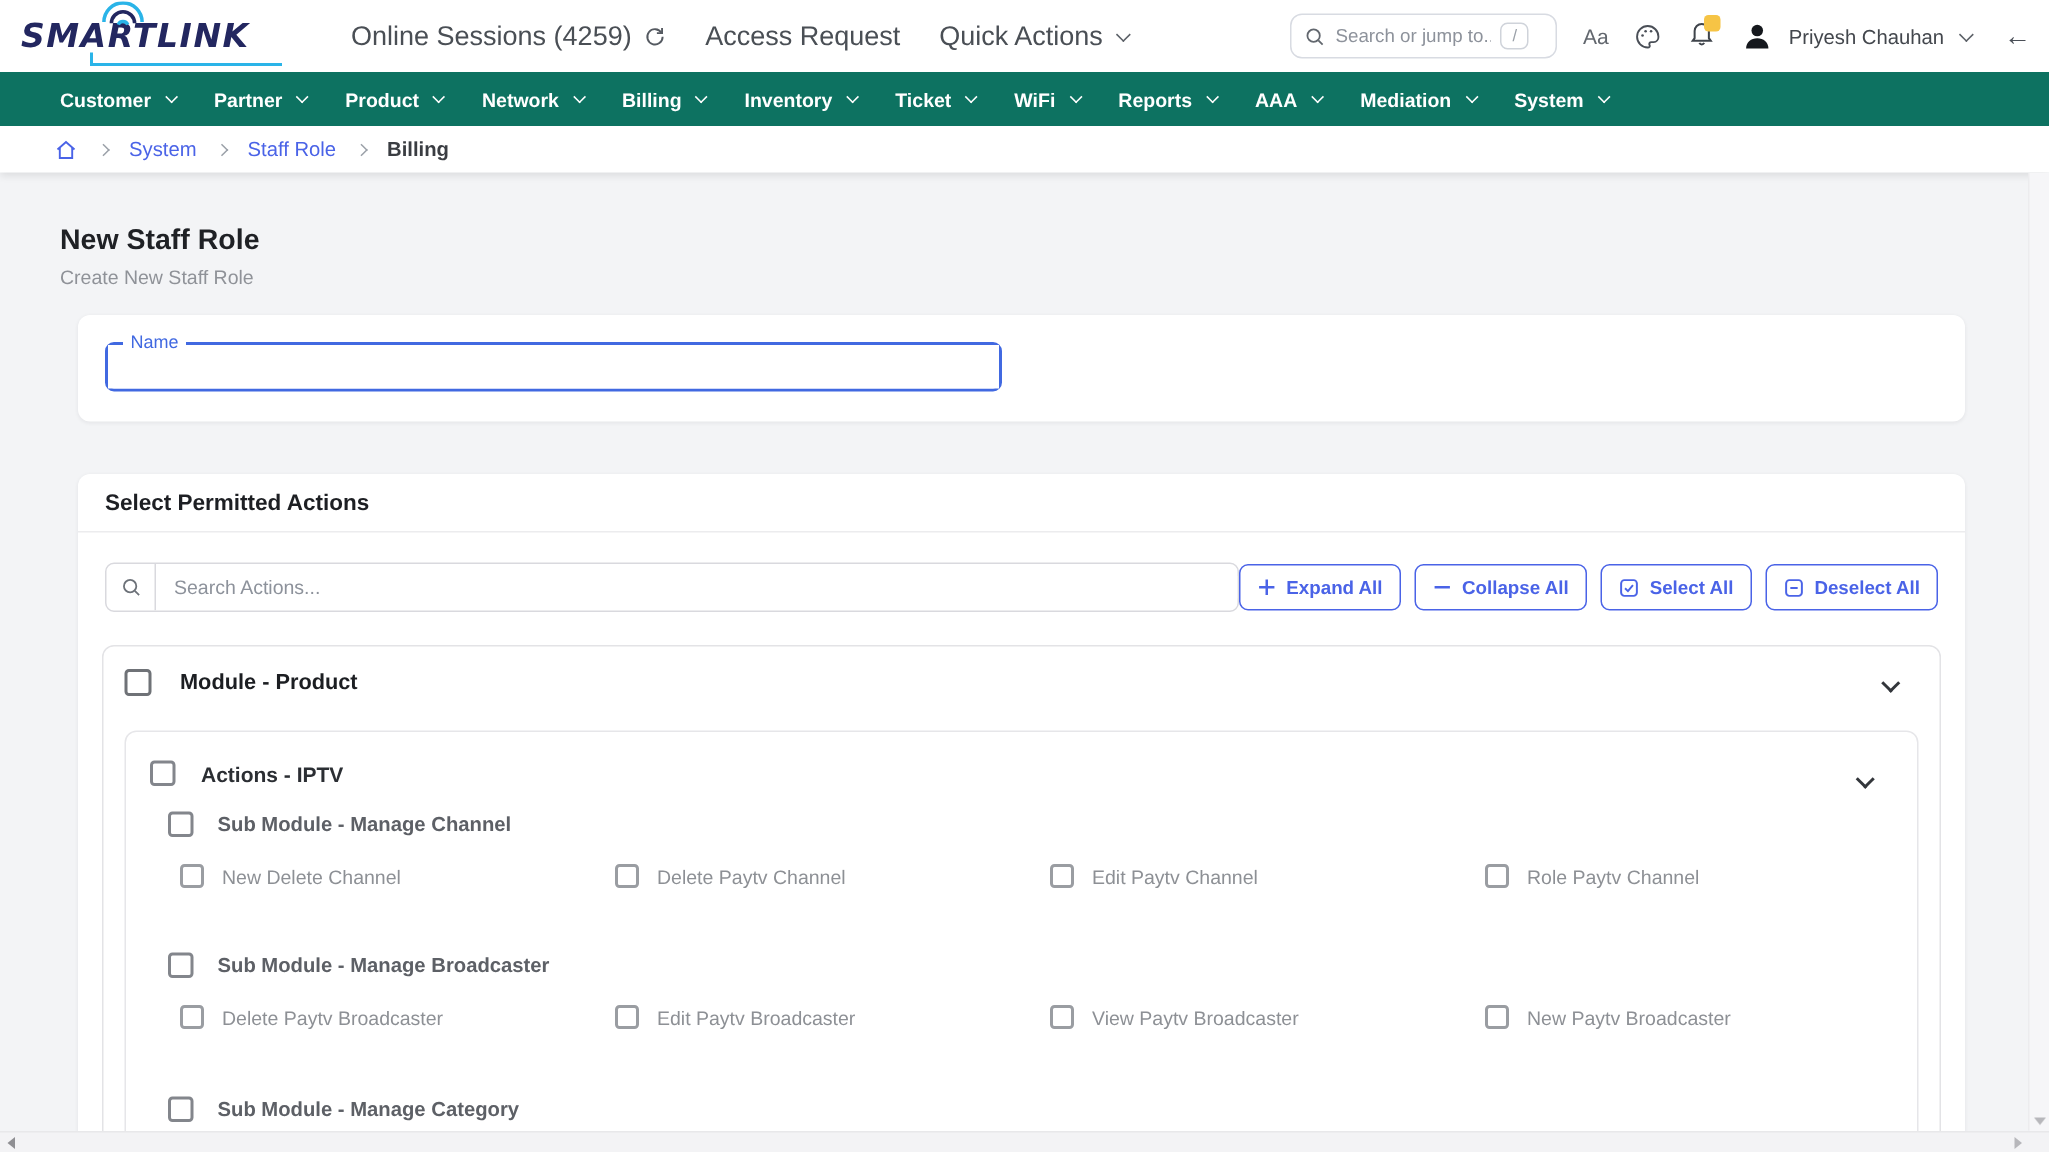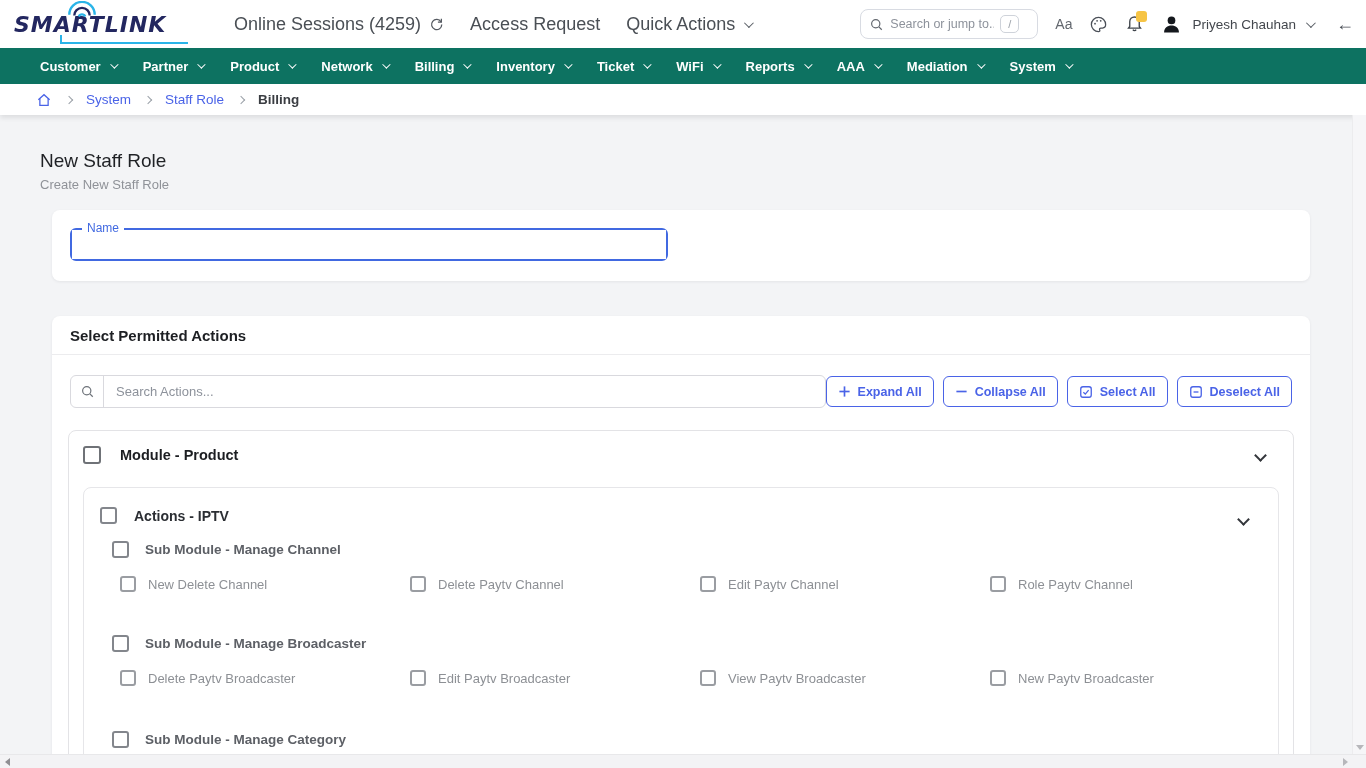--- a/index.html
+++ b/index.html
@@ -48,21 +48,21 @@
   
   .breadcrumb { position:fixed; top:84px; left:0; width:1366px; height:31px; background:#fff;
                 box-shadow:0 3px 5px rgba(0,0,0,.09); display:flex; align-items:center;
                 padding-left:36px; gap:14px; font-size:13.5px; z-index:28; }
   .bc-sep { width:6px; height:6px; border-right:1.8px solid #9aa0a8; border-bottom:1.8px solid #9aa0a8;
             transform:rotate(-45deg); display:inline-block; }
   .bc-link { color:#4a63e7; cursor:pointer; }
   .bc-current { color:#3a3d42; font-weight:bold; }
 
   
-  .page-title { position:absolute; left:40px; top:150px; font-size:19px; font-weight:normal; color:#1f2125; }
+  .page-title { position:absolute; left:40px; top:150px; font-size:19px; font-weight:bold; color:#1f2125; }
   .page-sub   { position:absolute; left:40px; top:177px; font-size:13px; color:#8f9298; }
 
   .card { position:absolute; background:#fff; border-radius:8px;
           box-shadow:0 1px 3px rgba(30,30,40,.07); }
   .card1 { left:52px; top:210px; width:1258px; height:71px; }
 
   .name-field { position:absolute; left:18px; top:18px; width:598px; height:33px;
                 border:2px solid #4169e1; border-radius:6px; background:#fff; }
   .float-label { position:absolute; top:-9px; left:10px; background:#fff; padding:0 5px;
                  font-size:12px; color:#4169e1; }

